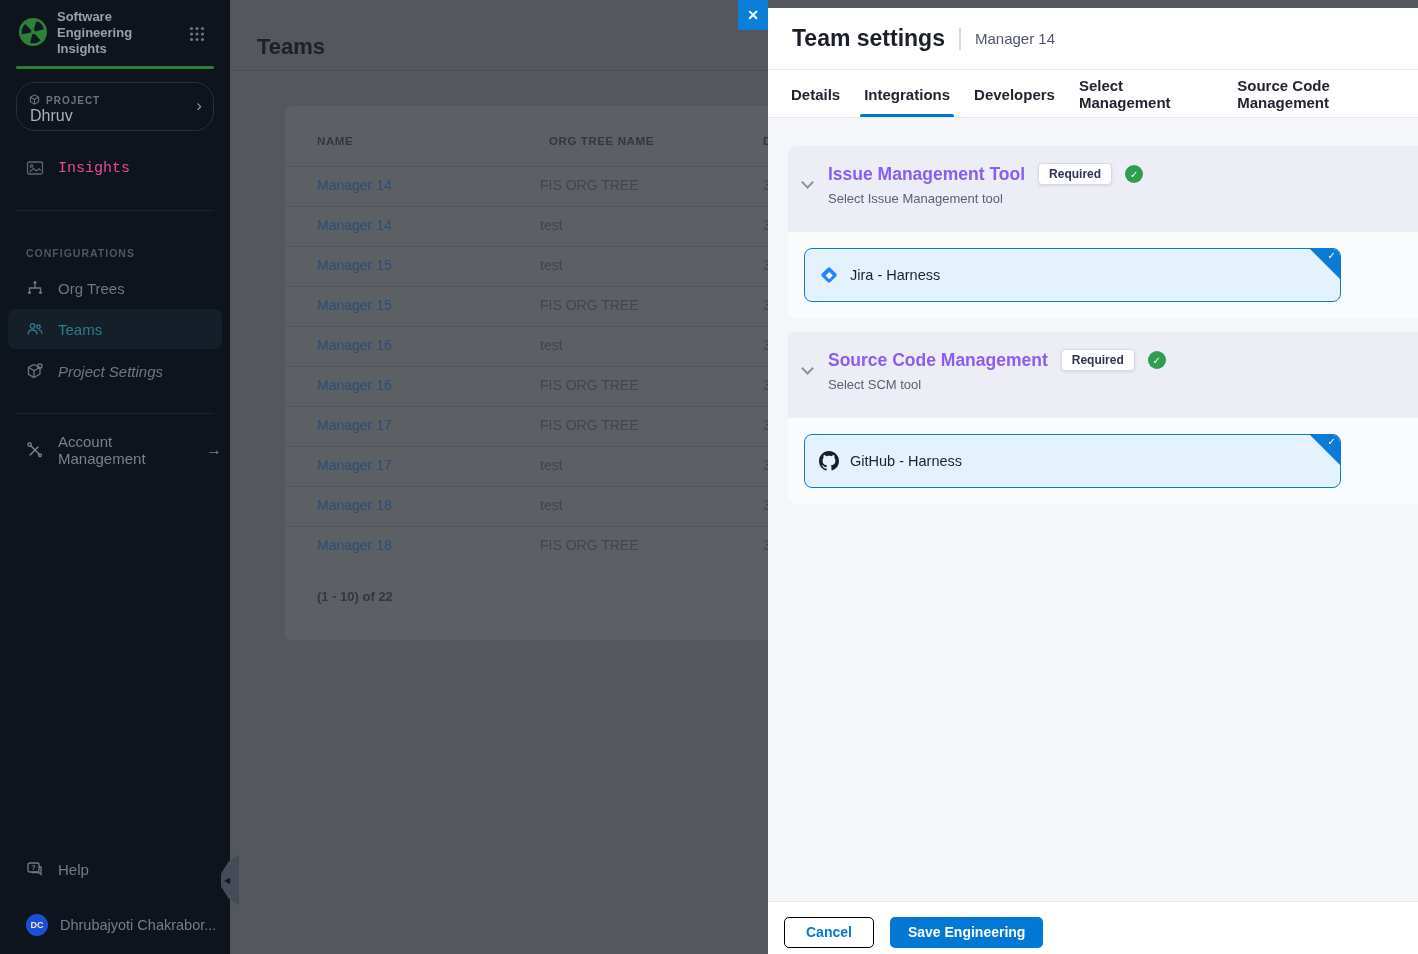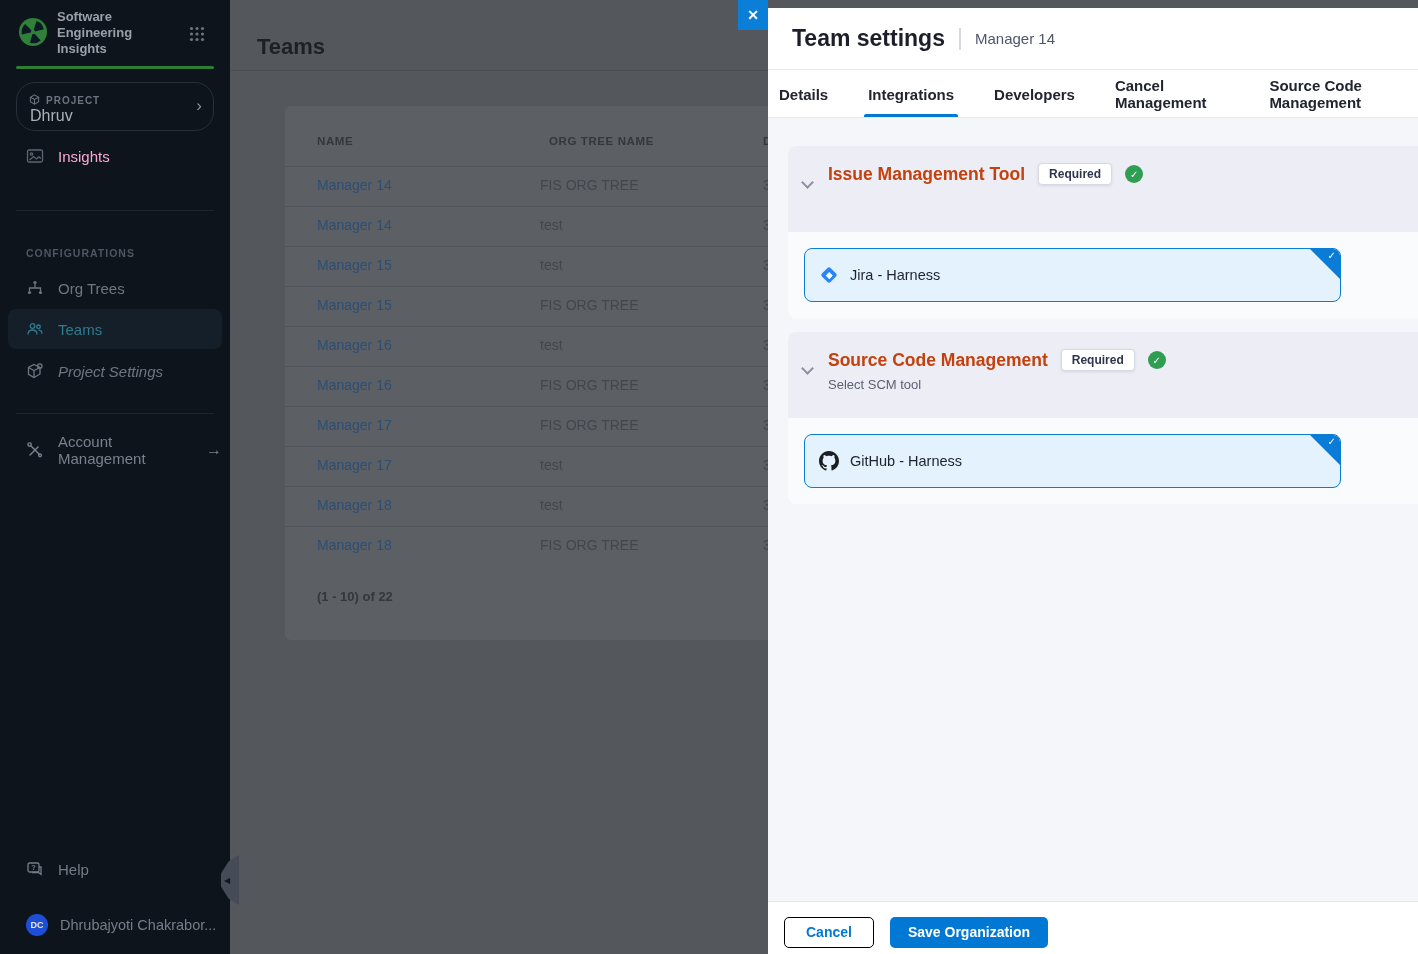--- a/index.html
+++ b/index.html
@@ -45,29 +45,29 @@
   .pagination { position:absolute; left:32px; top:483px; font-size:13px; font-weight:600; color:#33373e; }
 
   
   .drawer-close { position:absolute; left:738px; top:0; width:30px; height:30px; background:#0b7ed8; color:#fff;
     font-size:14px; font-weight:700; display:flex; align-items:center; justify-content:center; z-index:30; cursor:pointer; border:none; }
   .drawer { position:absolute; left:768px; top:8px; width:650px; height:954px; background:#fff; z-index:20; overflow:hidden; }
   .d-header { position:absolute; left:0; top:0; width:100%; height:62px; border-bottom:1px solid #e6e8ee; display:flex; align-items:center; padding-left:24px; background:#fff; }
   .d-title { font-size:23px; font-weight:700; color:#1c1f2a; }
   .d-sep { width:2px; height:22px; background:#d6d9e0; margin:0 14px; }
   .d-subtitle { font-size:15px; color:#50556a; }
-  .d-tabs { position:absolute; left:0; top:63px; width:100%; height:47px; border-bottom:1px solid #e6e8ee; display:flex; align-items:center; gap:40px; padding-left:11px; background:#fff; }
+  .d-tabs { position:absolute; left:0; top:63px; width:100%; height:47px; border-bottom:1px solid #e6e8ee; display:flex; align-items:center; gap:24px; padding-left:23px; background:#fff; }
   .tab { position:relative; height:100%; display:flex; align-items:center; font-size:15px; font-weight:600; color:#22252f; cursor:pointer; }
   .tab.active::after { content:""; position:absolute; left:-4px; right:-4px; bottom:0; height:3px; background:#0278d5; border-radius:2px 2px 0 0; }
   .d-body { position:absolute; left:0; top:110px; bottom:61px; width:100%; background:#f5f6f9; }
   .acc { position:absolute; left:20px; width:640px; height:172px; border-radius:8px; overflow:hidden; background:#fafbfd; }
   .acc-band { position:relative; height:86px; background:#ededf6; padding:17px 16px 0 40px; cursor:pointer; }
   .chev-down { position:absolute; left:15px; top:32px; width:9px; height:9px; border-left:2px solid #8c90a0; border-bottom:2px solid #8c90a0; transform:rotate(-45deg); }
   .acc-title-row { display:flex; align-items:center; gap:13px; }
-  .acc-title { font-size:17.5px; font-weight:700; color:#c2410c; }
+  .acc-title { font-size:17.5px; font-weight:700; color:#8b5cf6; }
   .badge { font-size:12px; font-weight:600; color:#2f3550; background:#fff; border:1px solid #d7dae6; border-radius:4px; padding:3px 10px; box-shadow:0 1px 3px rgba(96,97,112,.16); }
   .check-circle { width:18px; height:18px; border-radius:50%; background:#2f9e53; color:#fff; font-size:10px; font-weight:700; display:flex; align-items:center; justify-content:center; }
   .acc-sub { margin-top:6px; font-size:13px; color:#5b6072; }
   .acc-body { padding:16px; }
   .int-card { position:relative; width:537px; height:54px; background:#e3f2fd; border:1.6px solid #0b7cd6; border-radius:8px; display:flex; align-items:center; padding-left:14px; gap:11px; overflow:hidden; cursor:pointer; }
   .int-label { font-size:14.5px; font-weight:500; color:#1e2130; }
   .wedge { position:absolute; top:0; right:0; width:0; height:0; border-top:30px solid #0b7cd6; border-left:30px solid transparent; }
   .wedge-check { position:absolute; top:1px; right:4px; color:#fff; font-size:10px; font-weight:700; }
   .jira-ic { position:relative; width:20px; height:20px; flex:0 0 auto; }
   .jira-outer { position:absolute; left:4px; top:4px; width:12px; height:12px; background:#2684ff; transform:rotate(45deg); border-radius:2px; }
@@ -117,21 +117,21 @@
             <path d="M6 1 L10.5 3.5 V8.5 L6 11 L1.5 8.5 V3.5 Z"></path>
               <path d="M1.5 3.5 L6 6 L10.5 3.5 M6 6 V11"></path>
           </svg>
         </span>
         <span class="proj-label">PROJECT</span>
       </div>
       <div class="proj-name">Dhruv</div>
       <span class="proj-chev">›</span>
     </div>
 
-    <div class="nav-item" style="top:136px; color:#f9a8d4;">
+    <div class="nav-item" style="top:148px; color:#ec4899;font-family:Liberation Mono, monospace;">
       <span class="ic">
         <svg width="18" height="18" viewBox="0 0 18 18" fill="none" stroke="#5e6570" stroke-width="1.3">
           <rect x="1.5" y="3" width="15" height="12" rx="1.5"></rect>
           <circle cx="5.5" cy="7" r="1.2"></circle>
           <path d="M3.5 13 L7.5 9.5 L10.5 12 L13 9.8 L14.8 11.5"></path>
         </svg>
       </span>
       <span>Insights</span>
     </div>
 
@@ -281,36 +281,37 @@
     <div class="d-header">
       <span class="d-title">Team settings</span>
       <span class="d-sep"></span>
       <span class="d-subtitle">Manager 14</span>
     </div>
 
     <div class="d-tabs">
       <div class="tab">Details</div>
       <div class="tab active">Integrations</div>
       <div class="tab">Developers</div>
-      <div class="tab">Cancel Management</div>
+      <div class="tab">Select Management</div>
       <div class="tab">Source Code Management</div>
     </div>
 
     <div class="d-body">
 
       <div class="acc" style="top:28px;">
         <div class="acc-band">
           <span class="chev-down"></span>
           <div class="acc-title-row">
             <span class="acc-title">Issue Management Tool</span>
             <span class="badge">Required</span>
             <span class="check-circle">
               <span>✓</span>
             </span>
           </div>
+          <div class="acc-sub">Select Issue Management tool</div>
         </div>
         <div class="acc-body">
           <div class="int-card">
             <span class="jira-ic">
               <span class="jira-outer"></span>
                 <span class="jira-inner"></span>
             </span>
             <span class="int-label">Jira - Harness</span>
             <span class="wedge"></span>
             <span class="wedge-check">✓</span>
@@ -341,17 +342,17 @@
             <span class="wedge"></span>
             <span class="wedge-check">✓</span>
           </div>
         </div>
       </div>
 
     </div>
 
     <div class="d-footer">
       <button class="btn-cancel">Cancel</button>
-      <button class="btn-save">Save Organization</button>
+      <button class="btn-save">Save Engineering</button>
     </div>
   </section>
 
 </div>
 
 </body></html>

